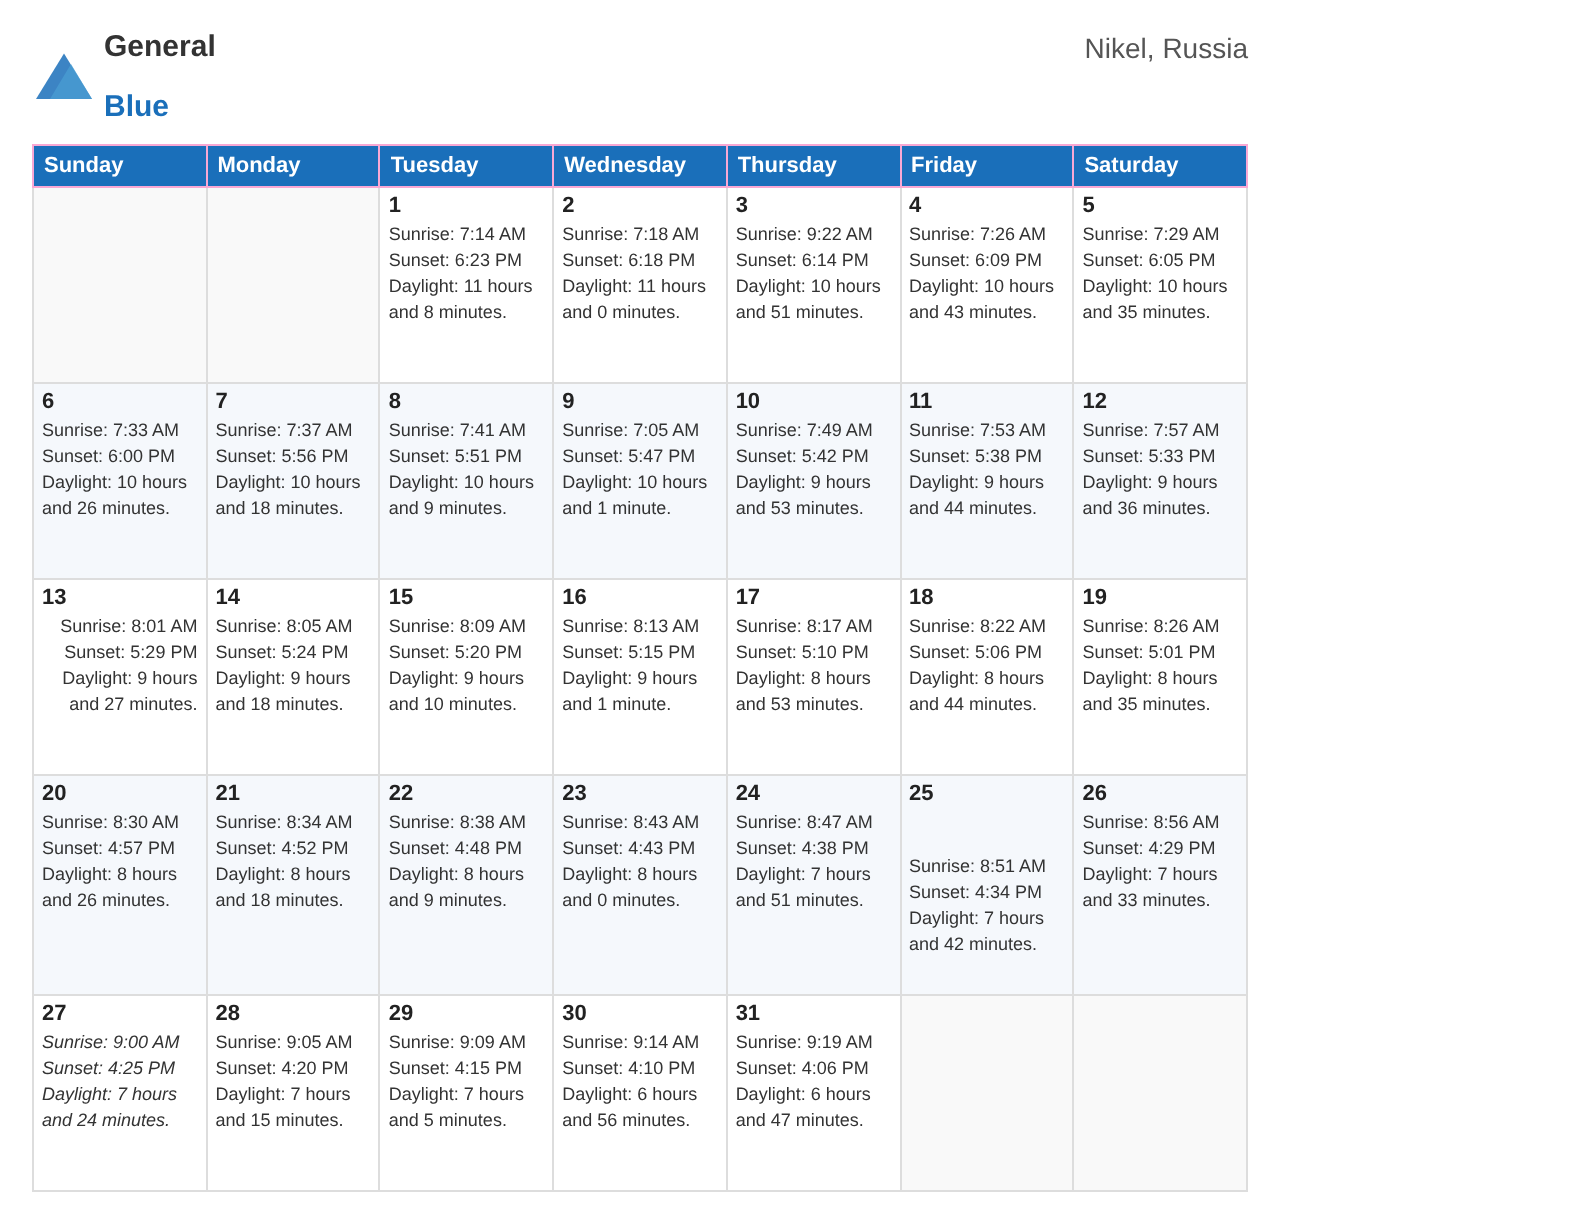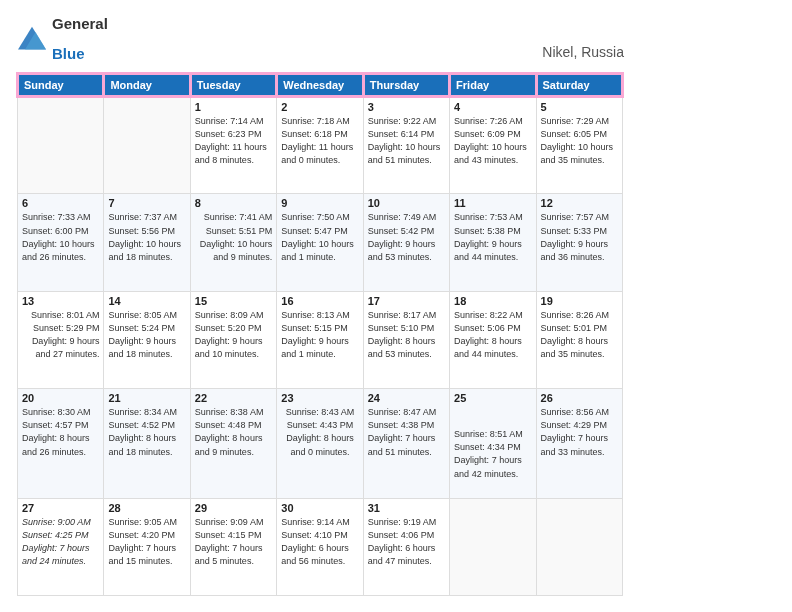--- a/index.html
+++ b/index.html
@@ -52,36 +52,35 @@
       text-align: right;
     }
     .month-title {
       font-size: 32px;
       font-weight: normal;
       color: #222;
     }
     .location {
       font-size: 14px;
       color: #555;
-      margin-top: 28px;
     }
     .calendar {
       flex: 1;
       border: 1px solid #ccc;
       border-collapse: collapse;
       width: 100%;
       table-layout: fixed;
     }
     .calendar th {
       background: #1a6fba;
       color: #fff;
       font-size: 11px;
       font-weight: bold;
       padding: 4px 5px;
-      border: 3px solid #f9a8d4;
+      border: 1px solid #f9a8d4;
       text-align: left;
     }
     .calendar td {
       border: 1px solid #ddd;
       vertical-align: top;
       padding: 3px 4px;
       font-size: 9.5px;
       color: #333;
       height: 85px;
     }
@@ -182,27 +181,27 @@
 Daylight: 10 hours and 26 minutes.</div>
           </td>
           <td>
             <span class="day-num">7</span>
             <div class="day-detail" style="white-space: pre-line;">Sunrise: 7:37 AM
 Sunset: 5:56 PM
 Daylight: 10 hours and 18 minutes.</div>
           </td>
           <td>
             <span class="day-num">8</span>
-            <div class="day-detail" style="white-space: pre-line; text-align: right;">Sunrise: 7:41 AM
+            <div class="day-detail" style="white-space: pre-line;">Sunrise: 7:41 AM
 Sunset: 5:51 PM
 Daylight: 10 hours and 9 minutes.</div>
           </td>
           <td>
             <span class="day-num">9</span>
-            <div class="day-detail" style="white-space: pre-line;">Sunrise: 7:50 AM
+            <div class="day-detail" style="white-space: pre-line;">Sunrise: 7:05 AM
 Sunset: 5:47 PM
 Daylight: 10 hours and 1 minute.</div>
           </td>
           <td>
             <span class="day-num">10</span>
             <div class="day-detail" style="white-space: pre-line;">Sunrise: 7:49 AM
 Sunset: 5:42 PM
 Daylight: 9 hours and 53 minutes.</div>
           </td>
           <td>
@@ -276,21 +275,21 @@
 Daylight: 8 hours and 18 minutes.</div>
           </td>
           <td>
             <span class="day-num">22</span>
             <div class="day-detail" style="white-space: pre-line;">Sunrise: 8:38 AM
 Sunset: 4:48 PM
 Daylight: 8 hours and 9 minutes.</div>
           </td>
           <td>
             <span class="day-num">23</span>
-            <div class="day-detail" style="white-space: pre-line; text-align: center;">Sunrise: 8:43 AM
+            <div class="day-detail" style="white-space: pre-line;">Sunrise: 8:43 AM
 Sunset: 4:43 PM
 Daylight: 8 hours and 0 minutes.</div>
           </td>
           <td>
             <span class="day-num">24</span>
             <div class="day-detail" style="white-space: pre-line;">Sunrise: 8:47 AM
 Sunset: 4:38 PM
 Daylight: 7 hours and 51 minutes.</div>
           </td>
           <td>

